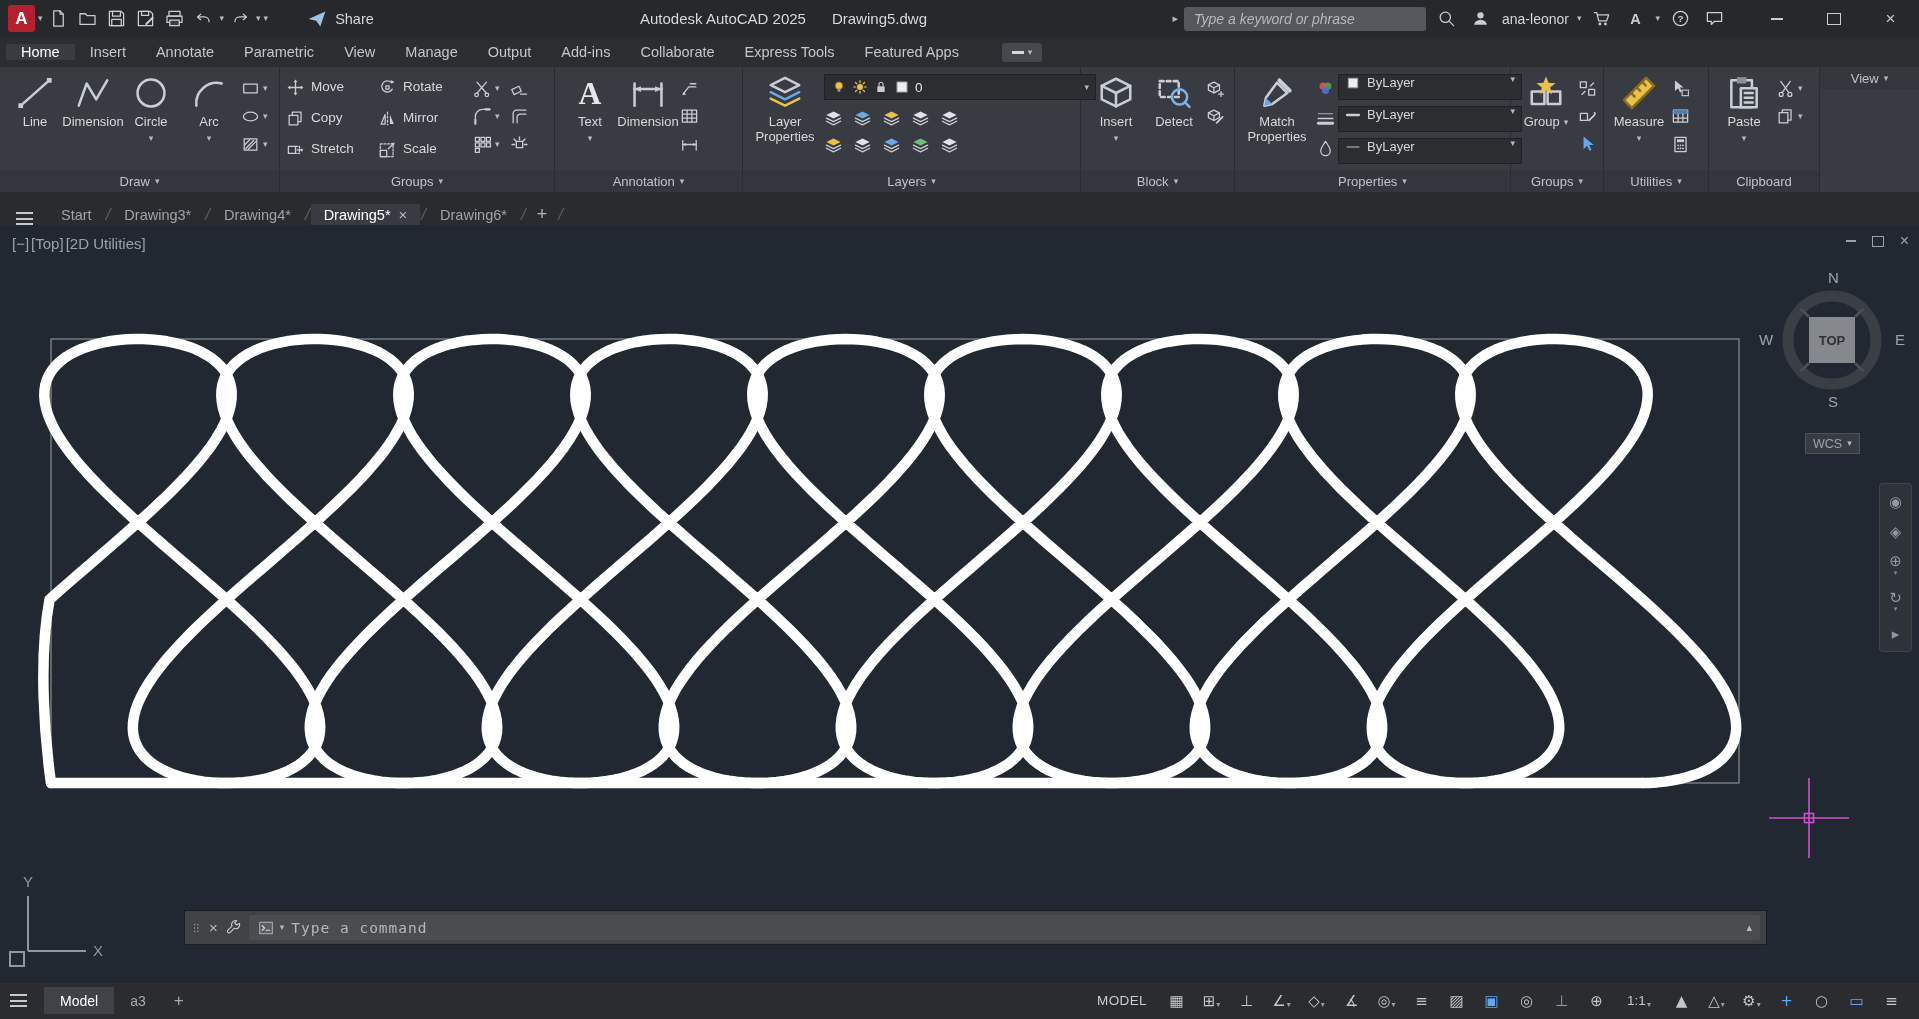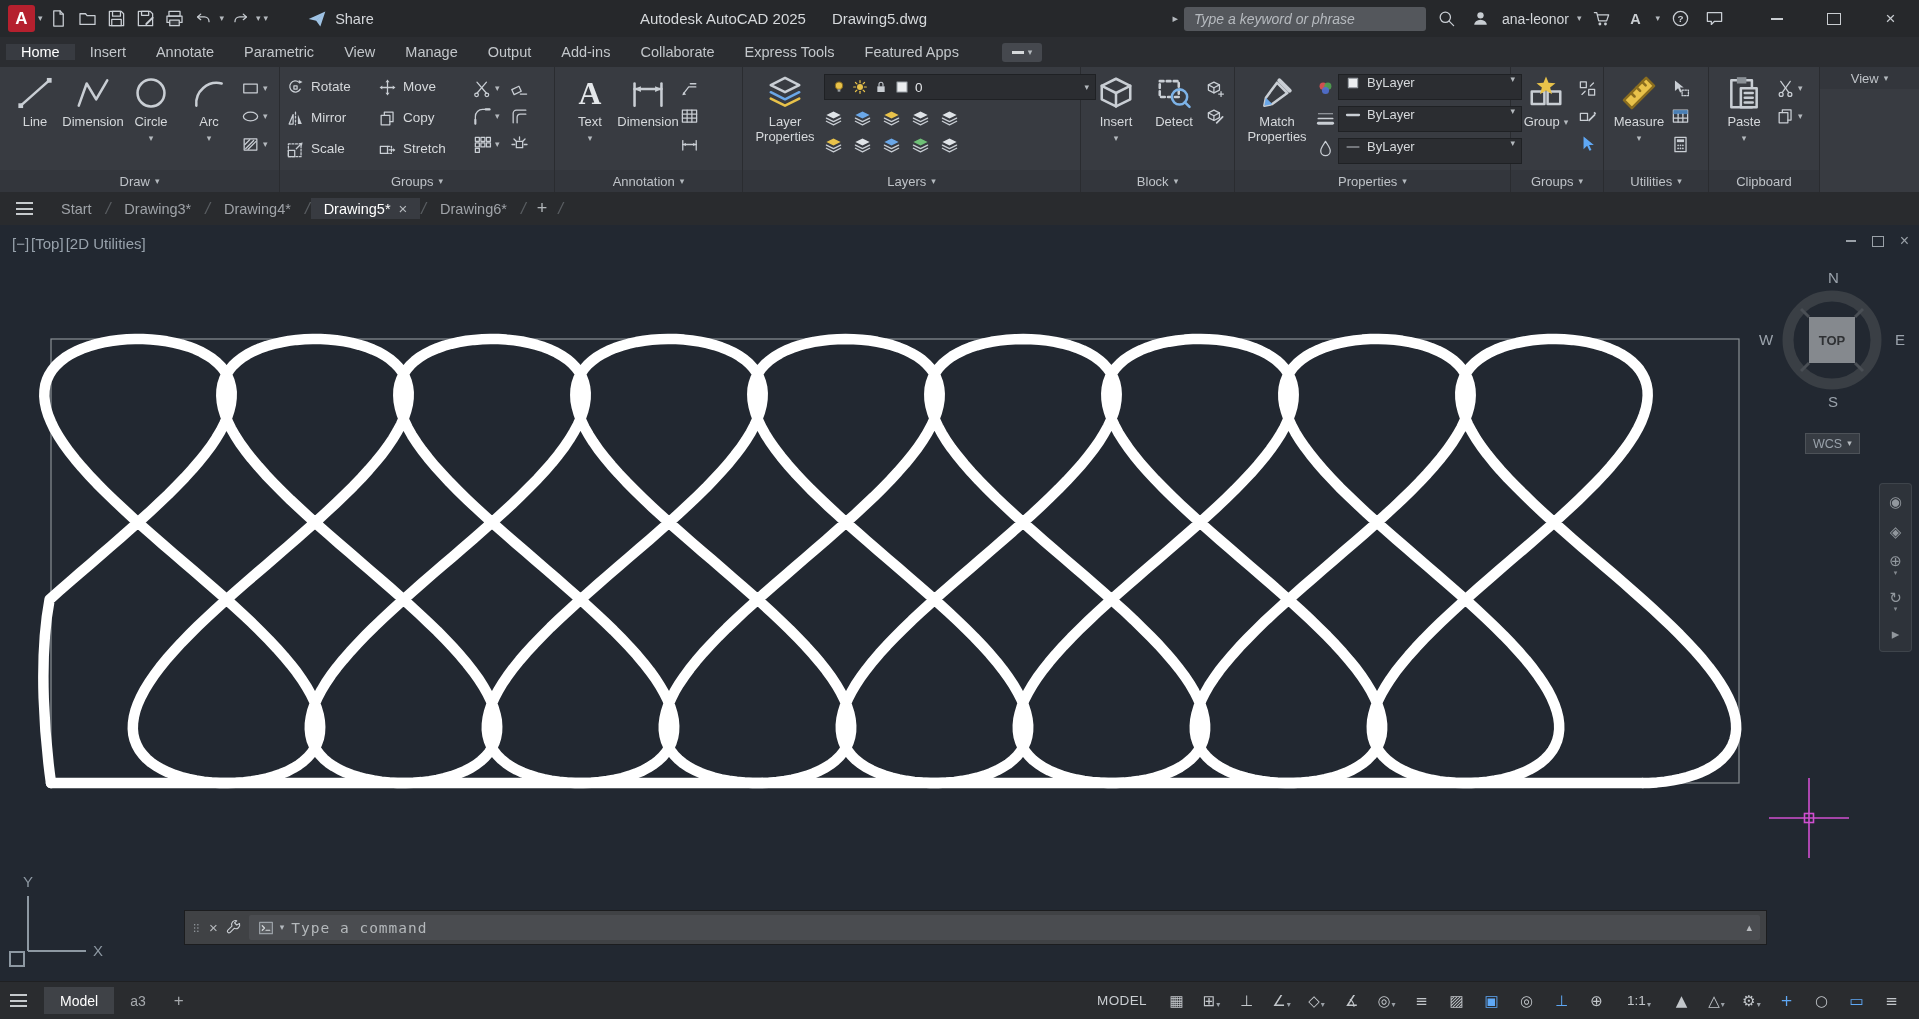--- a/index.html
+++ b/index.html
@@ -55,21 +55,21 @@
 .layerdd{height:24px;width:258px;background:#2b2d31;border:1px solid #1f2124;display:flex;align-items:center;gap:5px;padding:0 6px;color:#e3e5e8;font-size:13.5px}
 .layerdd .lic{width:16px;height:16px;display:block}
 .layerdd .lic .ic{width:16px;height:16px}
 .spacer{flex:1}
 .layerminirows{display:flex;flex-direction:column;gap:8px;margin-top:9px}
 .lmrow{display:flex;gap:10px}
 .propsrows{display:flex;flex-direction:column;gap:6px;padding-top:3px}
 .proprow{height:24px;width:170px;background:#2b2d31;border:1px solid #1f2124;display:flex;align-items:flex-start;gap:6px;padding:0 6px;color:#d5d8db;font-size:13px}
 .proprow .lic{width:16px;height:16px}.proprow .lic .ic{width:16px;height:16px}
 
-.filetabs{height:33px;flex:none;background:#292b2e;display:flex;align-items:center;z-index:15}
+.filetabs{height:33px;flex:none;background:#292b2e;display:flex;align-items:flex-end;z-index:15}
 .ft-menu{width:48px;display:flex;align-items:center;justify-content:center}
 .hamb{width:17px;height:13px;display:flex;flex-direction:column;justify-content:space-between}
 .hamb i{height:2px;background:#c6cacd;display:block}
 .ftab{display:flex;align-items:center;gap:8px;padding:0 13px;font-size:14.5px;color:#9fa3a8;white-space:nowrap}
 .ftab.active{background:#383b41;color:#fff}
 .ftab-close{color:#b6babe;font-size:15px}
 .fsep{display:flex;align-items:center;color:#595d61;font-size:17px;font-style:italic;padding:0 1px}
 .ftplus{display:flex;align-items:center;padding:0 10px;color:#b2b6ba;font-size:18px}
 
 .canvas{position:relative;flex:1;background:#222831;overflow:hidden}
@@ -357,53 +357,20 @@
           <span class="dd">▾</span>
         </div>
     </div>
     <div class="panel" style="width:274px">
       <div class="pbody">
           <div id="modify-cols" style="display:flex">
             <div class="toolcol">
               <div class="toolrow">
                 <span class="minibtn">
                   <svg class="ic" viewBox="0 0 24 24">
-                    <path d="M18,14 a7 7 0 1 1 -1.5,-8.5"></path>
-                    <path d="M16,2.5 l0.7,4.8 4.2,-2.2 z" fill="#c9ced4" stroke="none"></path>
-                    <rect x="10" y="10" width="4" height="4"></rect>
-                  </svg>
-                </span>
-                <span>Rotate</span>
-              </div>
-              <div class="toolrow">
-                <span class="minibtn">
-                  <svg class="ic" viewBox="0 0 24 24">
-                    <polygon points="4,19 9,7 9,19"></polygon>
-                    <polygon points="20,19 15,7 15,19" fill="#c9ced4" stroke="none"></polygon>
-                    <line x1="12" y1="4" x2="12" y2="20" stroke-dasharray="2.5,2.5"></line>
-                  </svg>
-                </span>
-                <span>Mirror</span>
-              </div>
-              <div class="toolrow">
-                <span class="minibtn">
-                  <svg class="ic" viewBox="0 0 24 24">
-                    <rect x="3" y="13" width="8" height="8"></rect>
-                    <rect x="3" y="5" width="16" height="16" stroke-dasharray="2.5,2"></rect>
-                    <line x1="13" y1="11" x2="19" y2="5"></line>
-                    <path d="M21,3 l-4.5,1 3.5,3.5 z" fill="#c9ced4" stroke="none"></path>
-                  </svg>
-                </span>
-                <span>Scale</span>
-              </div>
-            </div>
-            <div class="toolcol">
-              <div class="toolrow">
-                <span class="minibtn">
-                  <svg class="ic" viewBox="0 0 24 24">
                     <line x1="12" y1="5" x2="12" y2="19"></line>
                     <line x1="5" y1="12" x2="19" y2="12"></line>
                     <path d="M12,2 l-2.5,3.4 h5 z" fill="#c9ced4" stroke="none"></path>
                     <path d="M12,22 l-2.5,-3.4 h5 z" fill="#c9ced4" stroke="none"></path>
                     <path d="M2,12 l3.4,-2.5 v5 z" fill="#c9ced4" stroke="none"></path>
                     <path d="M22,12 l-3.4,-2.5 v5 z" fill="#c9ced4" stroke="none"></path>
                   </svg>
                 </span>
                 <span>Move</span>
               </div>
@@ -419,20 +386,53 @@
               <div class="toolrow">
                 <span class="minibtn">
                   <svg class="ic" viewBox="0 0 24 24">
                     <rect x="3" y="8" width="9" height="9"></rect>
                     <path d="M12,8 h5 v9 h-5" stroke-dasharray="2.5,2"></path>
                     <line x1="14" y1="12.5" x2="20" y2="12.5"></line>
                     <path d="M22,12.5 l-3,-2.2 v4.4 z" fill="#c9ced4" stroke="none"></path>
                   </svg>
                 </span>
                 <span>Stretch</span>
+              </div>
+            </div>
+            <div class="toolcol">
+              <div class="toolrow">
+                <span class="minibtn">
+                  <svg class="ic" viewBox="0 0 24 24">
+                    <path d="M18,14 a7 7 0 1 1 -1.5,-8.5"></path>
+                    <path d="M16,2.5 l0.7,4.8 4.2,-2.2 z" fill="#c9ced4" stroke="none"></path>
+                    <rect x="10" y="10" width="4" height="4"></rect>
+                  </svg>
+                </span>
+                <span>Rotate</span>
+              </div>
+              <div class="toolrow">
+                <span class="minibtn">
+                  <svg class="ic" viewBox="0 0 24 24">
+                    <polygon points="4,19 9,7 9,19"></polygon>
+                    <polygon points="20,19 15,7 15,19" fill="#c9ced4" stroke="none"></polygon>
+                    <line x1="12" y1="4" x2="12" y2="20" stroke-dasharray="2.5,2.5"></line>
+                  </svg>
+                </span>
+                <span>Mirror</span>
+              </div>
+              <div class="toolrow">
+                <span class="minibtn">
+                  <svg class="ic" viewBox="0 0 24 24">
+                    <rect x="3" y="13" width="8" height="8"></rect>
+                    <rect x="3" y="5" width="16" height="16" stroke-dasharray="2.5,2"></rect>
+                    <line x1="13" y1="11" x2="19" y2="5"></line>
+                    <path d="M21,3 l-4.5,1 3.5,3.5 z" fill="#c9ced4" stroke="none"></path>
+                  </svg>
+                </span>
+                <span>Scale</span>
               </div>
             </div>
           </div>
           <div class="minigrid" id="modify-minis">
             <div class="minirow">
               <span class="minibtn">
                 <svg class="ic" viewBox="0 0 24 24">
                   <line x1="5" y1="4" x2="17" y2="18"></line>
                   <line x1="17" y1="4" x2="5" y2="18"></line>
                   <circle cx="4.5" cy="20" r="2.3"></circle>

